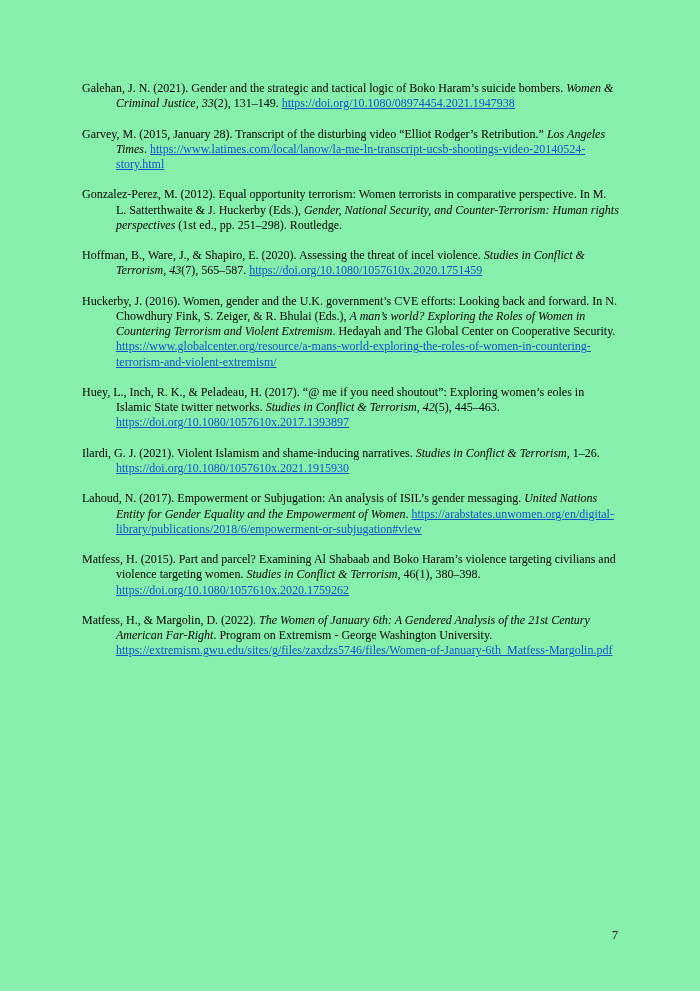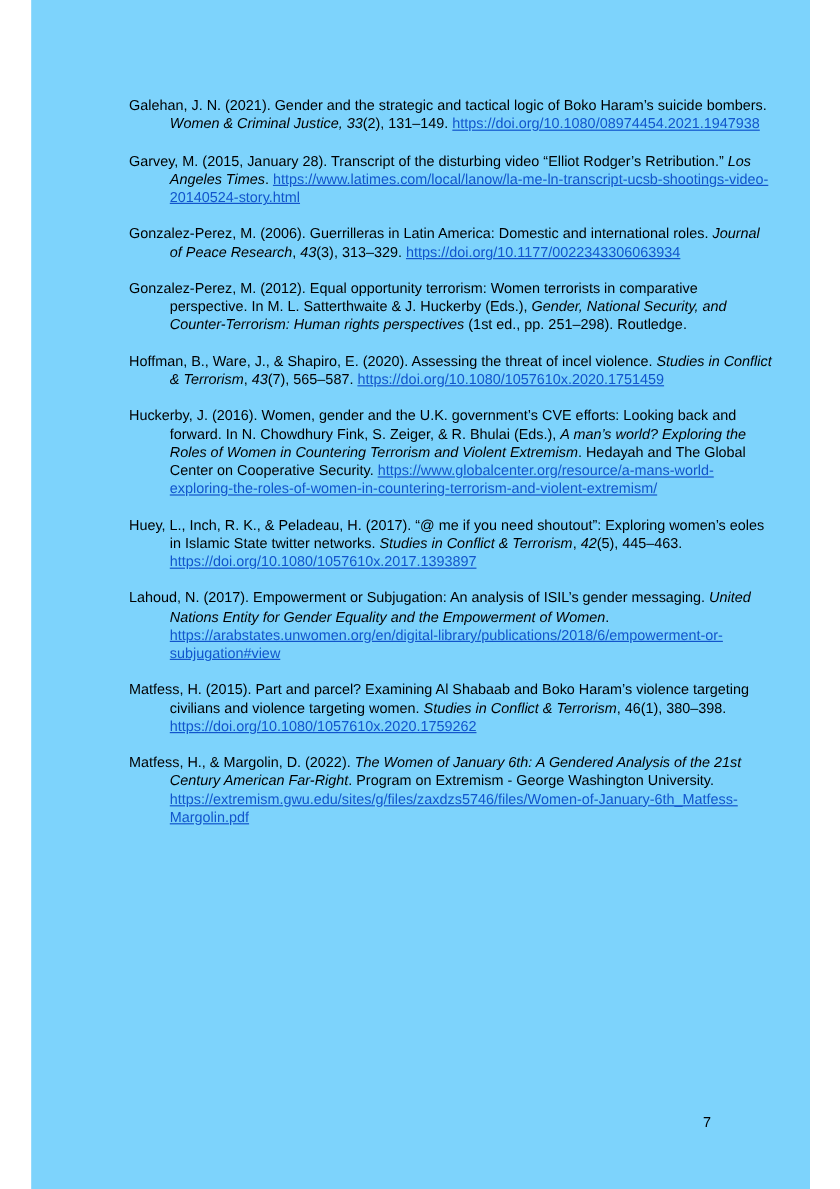--- a/index.html
+++ b/index.html
@@ -1,24 +1,24 @@
 <!DOCTYPE html>
 <html><head>
 <meta charset="utf-8">
 <style>
   * { margin: 0; padding: 0; box-sizing: border-box; }
   html, body { background: #ffffff; }
   .page {
     position: relative;
-    width: 649px;
+    width: 700px;
     height: 991px;
     margin: 0 auto;
-    background: #7dd3fc;
+    background: #86efac;
     color: #000000;
-    font-family: Liberation Sans, sans-serif;
+    font-family: Liberation Serif, serif;
     font-size: 12px;
     line-height: 15.2px;
     overflow: hidden;
   }
   .content {
     position: absolute;
     left: 82px;
     top: 81px;
     width: 537px;
   }
@@ -41,23 +41,23 @@
     color: #000000;
   }
 </style>
 </head>
 <body>
 
 <div class="page">
   <div class="content">
       <p class="ref"><span class="rn">Galehan, J. N. (2021). Gender and the strategic and tactical logic of Boko Haram’s suicide bombers. </span><span class="it">Women &amp; Criminal Justice, 33</span><span class="rn">(2), 131–149. </span><a class="link" href="#">https://doi.org/10.1080/08974454.2021.1947938</a></p>
       <p class="ref"><span class="rn">Garvey, M. (2015, January 28). Transcript of the disturbing video “Elliot Rodger’s Retribution.” </span><span class="it">Los Angeles Times</span><span class="rn">. </span><a class="link" href="#">https://www.latimes.com/local/lanow/la-me-ln-transcript-ucsb-shootings-video-20140524-story.html</a></p>
-      <p class="ref"><span class="rn">Gonzalez-Perez, M. (2006). Guerrilleras in Latin America: Domestic and international roles. </span><span class="it">Journal of Peace Research</span><span class="rn">, </span><span class="it">43</span><span class="rn">(3), 313–329. </span><a class="link" href="#">https://doi.org/10.1177/0022343306063934</a></p>
       <p class="ref"><span class="rn">Gonzalez-Perez, M. (2012). Equal opportunity terrorism: Women terrorists in comparative perspective. In M. L. Satterthwaite &amp; J. Huckerby (Eds.), </span><span class="it">Gender, National Security, and Counter-Terrorism: Human rights perspectives</span><span class="rn"> (1st ed., pp. 251–298). Routledge.</span></p>
       <p class="ref"><span class="rn">Hoffman, B., Ware, J., &amp; Shapiro, E. (2020). Assessing the threat of incel violence. </span><span class="it">Studies in Conflict &amp; Terrorism</span><span class="rn">, </span><span class="it">43</span><span class="rn">(7), 565–587. </span><a class="link" href="#">https://doi.org/10.1080/1057610x.2020.1751459</a></p>
       <p class="ref"><span class="rn">Huckerby, J. (2016). Women, gender and the U.K. government’s CVE efforts: Looking back and forward. In N. Chowdhury Fink, S. Zeiger, &amp; R. Bhulai (Eds.), </span><span class="it">A man’s world? Exploring the Roles of Women in Countering Terrorism and Violent Extremism</span><span class="rn">. Hedayah and The Global Center on Cooperative Security. </span><a class="link" href="#">https://www.globalcenter.org/resource/a-mans-world-exploring-the-roles-of-women-in-countering-terrorism-and-violent-extremism/</a></p>
       <p class="ref"><span class="rn">Huey, L., Inch, R. K., &amp; Peladeau, H. (2017). “@ me if you need shoutout”: Exploring women’s eoles in Islamic State twitter networks. </span><span class="it">Studies in Conflict &amp; Terrorism</span><span class="rn">, </span><span class="it">42</span><span class="rn">(5), 445–463. </span><a class="link" href="#">https://doi.org/10.1080/1057610x.2017.1393897</a></p>
+      <p class="ref"><span class="rn">Ilardi, G. J. (2021). Violent Islamism and shame-inducing narratives. </span><span class="it">Studies in Conflict &amp; Terrorism</span><span class="rn">, 1–26. </span><a class="link" href="#">https://doi.org/10.1080/1057610x.2021.1915930</a></p>
       <p class="ref"><span class="rn">Lahoud, N. (2017). Empowerment or Subjugation: An analysis of ISIL’s gender messaging. </span><span class="it">United Nations Entity for Gender Equality and the Empowerment of Women</span><span class="rn">. </span><a class="link" href="#">https://arabstates.unwomen.org/en/digital-library/publications/2018/6/empowerment-or-subjugation#view</a></p>
       <p class="ref"><span class="rn">Matfess, H. (2015). Part and parcel? Examining Al Shabaab and Boko Haram’s violence targeting civilians and violence targeting women. </span><span class="it">Studies in Conflict &amp; Terrorism</span><span class="rn">, 46(1), 380–398. </span><a class="link" href="#">https://doi.org/10.1080/1057610x.2020.1759262</a></p>
       <p class="ref"><span class="rn">Matfess, H., &amp; Margolin, D. (2022). </span><span class="it">The Women of January 6th: A Gendered Analysis of the 21st Century American Far-Right</span><span class="rn">. Program on Extremism - George Washington University. </span><a class="link" href="#">https://extremism.gwu.edu/sites/g/files/zaxdzs5746/files/Women-of-January-6th_Matfess-Margolin.pdf</a></p>
     </div>
   <div class="page-number">7</div>
 </div>
 
 </body></html>

